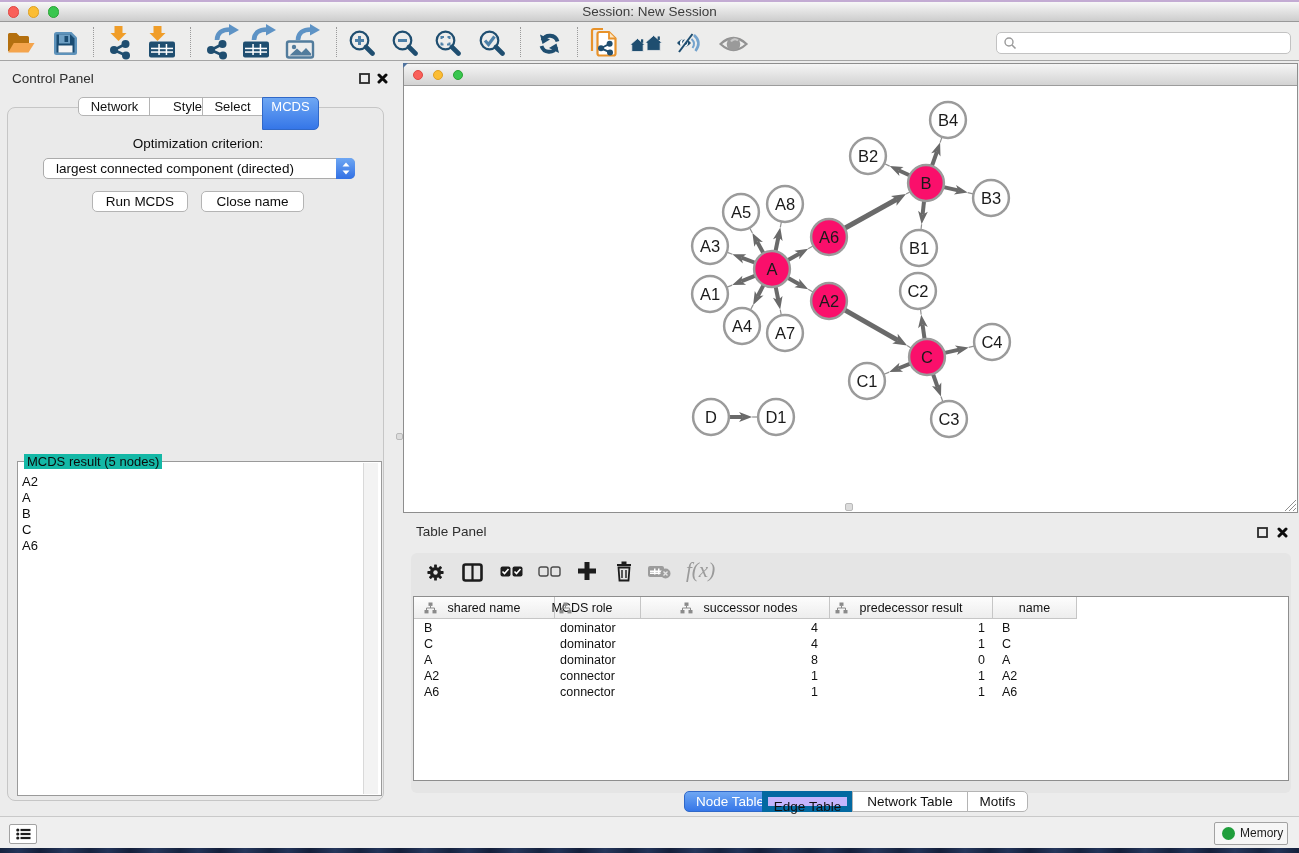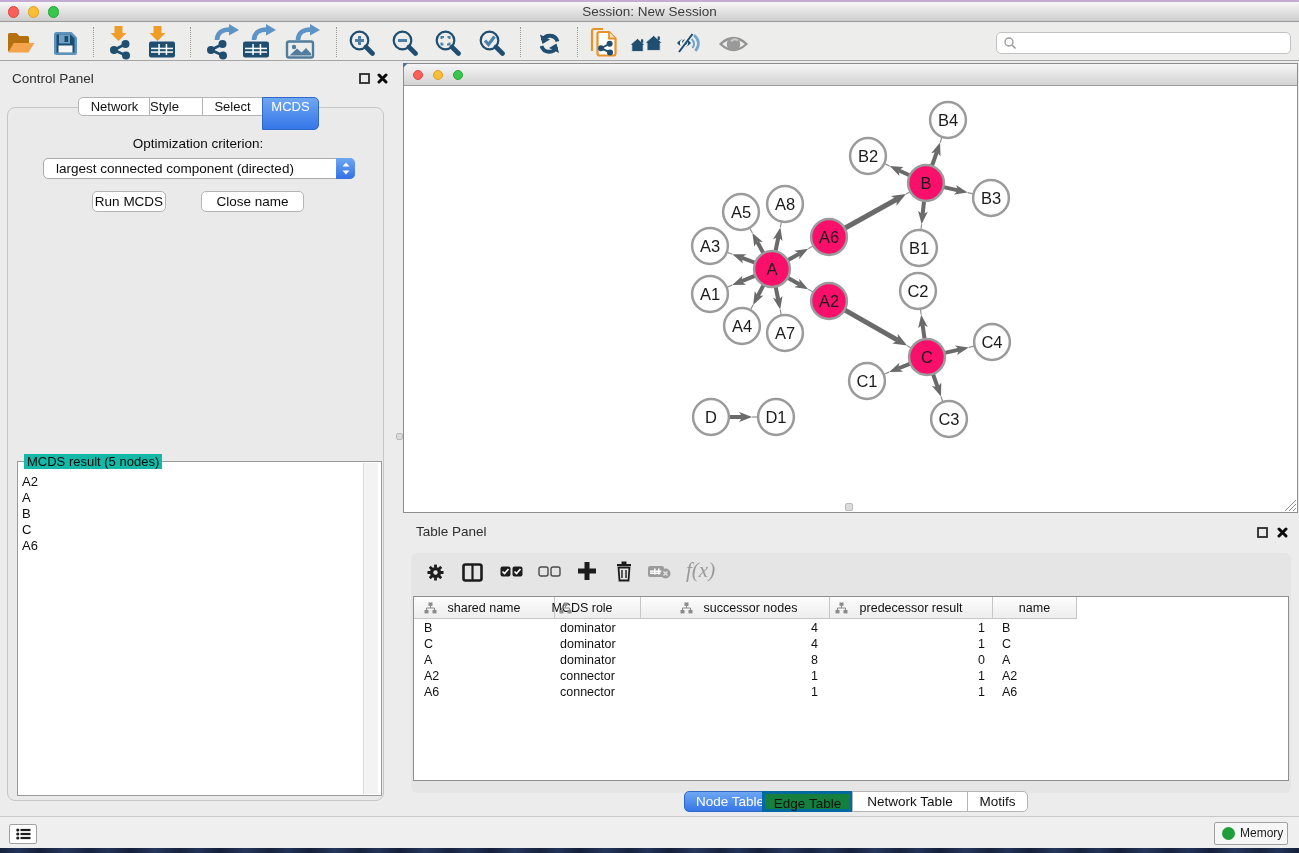--- a/index.html
+++ b/index.html
@@ -140,35 +140,35 @@
 <div class="abs" style="left:12px;top:71px;font-size:13.5px;color:#2e2e2e">Control Panel</div>
 <svg class="abs" style="left:359px;top:73px" width="11" height="11" viewBox="0 0 11 11">
       <rect x="1" y="1" width="9" height="9" fill="none" stroke="#2a2a2a" stroke-width="1.8"></rect>
     </svg>
 <svg class="abs" style="left:377px;top:73px" width="11" height="11" viewBox="0 0 11 11">
       <path d="M2 2 L9 9 M9 2 L2 9" stroke="#0c0c0c" stroke-width="3" stroke-linecap="round"></path>
     </svg>
 
 <div class="abs" style="left:7px;top:107px;width:377px;height:694px;border:1px solid #c6c6c6;border-radius:8px;background:#eaeaea"></div>
 <div style="position:absolute;left:78px;top:97px;width:73px;height:19px;background:#fff;color:#111;border:1px solid #b4b4b4;border-radius:5px 0 0 5px;box-sizing:border-box;font-size:13px;text-align:center;line-height:18px">Network</div>
-    <div style="position:absolute;left:150px;top:97px;width:54px;height:19px;background:#fff;color:#111;border:1px solid #b4b4b4;margin-left:-1px;box-sizing:border-box;font-size:13px;text-align:left;line-height:18px">Style</div>
+    <div style="position:absolute;left:150px;top:97px;width:54px;height:19px;background:#fff;color:#111;border:1px solid #b4b4b4;margin-left:-1px;box-sizing:border-box;font-size:13px;text-align:right;line-height:18px">Style</div>
     <div style="position:absolute;left:203px;top:97px;width:61px;height:19px;background:#fff;color:#111;border:1px solid #b4b4b4;margin-left:-1px;box-sizing:border-box;font-size:13px;text-align:center;line-height:18px">Select</div>
     <div style="position:absolute;left:263px;top:97px;width:57px;height:33px;background:linear-gradient(#6ea7f3,#3576e8);color:#fff;border:1px solid #3068c8;border-radius:0 5px 5px 0;margin-left:-1px;box-sizing:border-box;font-size:13px;text-align:center;line-height:18px">MCDS</div>
 
 <div class="abs" style="left:0;top:136px;width:396px;text-align:center;font-size:13.5px;color:#0c0c0c">Optimization criterion:</div>
 
 <div class="abs" style="left:43px;top:158px;width:312px;height:21px;background:#fff;border:1px solid #ababab;border-radius:5px"></div>
 <div class="abs" style="left:56px;top:158px;height:21px;font-size:13.5px;color:#0c0c0c;line-height:21px">largest connected component (directed)</div>
 <div class="abs" style="left:336px;top:158px;width:19px;height:21px;background:linear-gradient(#6ea7f3,#3270e4);border-radius:0 5px 5px 0"></div>
 <svg class="abs" style="left:340px;top:161px" width="12" height="15" viewBox="0 0 12 15">
       <path d="M2.5 5.5 L6 1.5 L9.5 5.5 Z" fill="#fff"></path>
       <path d="M2.5 9.5 L6 13.5 L9.5 9.5 Z" fill="#fff"></path>
     </svg>
 
-<div class="abs" style="left:92px;top:191px;width:74px;height:21px;background:#fff;border:1px solid #b4b4b4;border-radius:5px;text-align:center;font-size:13.5px;line-height:20px;color:#0c0c0c">Run MCDS</div>
+<div class="abs" style="left:92px;top:191px;width:96px;height:21px;background:#fff;border:1px solid #b4b4b4;border-radius:5px;text-align:center;font-size:13.5px;line-height:20px;color:#0c0c0c">Run MCDS</div>
 <div class="abs" style="left:201px;top:191px;width:103px;height:21px;background:#fff;border:1px solid #b4b4b4;border-radius:5px;text-align:center;font-size:13.5px;line-height:20px;color:#0c0c0c">Close name</div>
 
 <div class="abs" style="left:17px;top:461px;width:365px;height:335px;border:1px solid #9a9a9a;background:#fff"></div>
 <div class="abs" style="left:24px;top:454px;background:#14b8a6;padding:0 3px;font-size:13px;color:#0c0c0c">MCDS result (5 nodes)</div>
 <div class="abs" style="left:363px;top:463px;width:15px;height:331px;background:#f3f3f3;border-left:1px solid #d9d9d9"></div>
 <div class="abs" style="left:22px;top:474px;font-size:13px;color:#0c0c0c;line-height:16px">A2<br>A<br>B<br>C<br>A6</div>
 
 <div class="abs" style="left:403px;top:63px;width:895px;height:450px;background:#fff;border:1px solid #8e8e8e"></div>
 <div class="abs" style="left:404px;top:64px;width:893px;height:22px;background:linear-gradient(#f5f5f5,#d3d3d3);border-bottom:1px solid #9c9c9c"></div>
 <svg class="abs" style="left:403px;top:63px" width="5" height="5" viewBox="0 0 5 5">
@@ -406,21 +406,21 @@
       <span style="position:absolute;left:588px">A2</span>
     </div>
     <div style="position:absolute;left:414px;top:685px;width:874px;height:16px;font-size:12.5px;color:#111">
       <span style="position:absolute;left:10px">A6</span>
       <span style="position:absolute;left:146px">connector</span>
       <span style="position:absolute;left:256px;width:148px;text-align:right">1</span>
       <span style="position:absolute;left:420px;width:151px;text-align:right">1</span>
       <span style="position:absolute;left:588px">A6</span>
     </div>
 <div style="position:absolute;left:684px;top:791px;width:92px;height:21px;background:linear-gradient(#6ea7f3,#3576e8);color:#fff;border:1px solid #3068c8;border-radius:5px 0 0 5px;box-sizing:border-box;font-size:13.5px;text-align:center;line-height:20px">Node Table</div>
-    <div style="position:absolute;left:763px;top:791px;width:91px;height:21px;background:#15803d;color:#111;border:3px solid #0369a1;margin-left:-1px;box-sizing:border-box;font-size:13.5px;text-align:center;line-height:20px">Edge Table</div>
+    <div style="position:absolute;left:763px;top:791px;width:91px;height:21px;background:#c4b5fd;color:#111;border:6px solid #0369a1;margin-left:-1px;box-sizing:border-box;font-size:13.5px;text-align:center;line-height:20px">Edge Table</div>
     <div style="position:absolute;left:853px;top:791px;width:116px;height:21px;background:#fff;color:#111;border:1px solid #b4b4b4;margin-left:-1px;box-sizing:border-box;font-size:13.5px;text-align:center;line-height:20px">Network Table</div>
     <div style="position:absolute;left:968px;top:791px;width:61px;height:21px;background:#fff;color:#111;border:1px solid #b4b4b4;border-radius:0 5px 5px 0;margin-left:-1px;box-sizing:border-box;font-size:13.5px;text-align:center;line-height:20px">Motifs</div>
 
 <div class="abs" style="left:0;top:816px;width:1299px;height:32px;background:#efefef;border-top:1px solid #c9c9c9"></div>
 <div class="abs" style="left:9px;top:824px;width:28px;height:20px;background:#fff;border:1px solid #a2a2a2;border-radius:2px"></div>
 <svg class="abs" style="left:16px;top:828px" width="15" height="12" viewBox="0 0 15 12">
       <g fill="#1c1c1c">
         <circle cx="1.8" cy="2" r="1.6"></circle>
         <circle cx="1.8" cy="6" r="1.6"></circle>
         <circle cx="1.8" cy="10" r="1.6"></circle>

